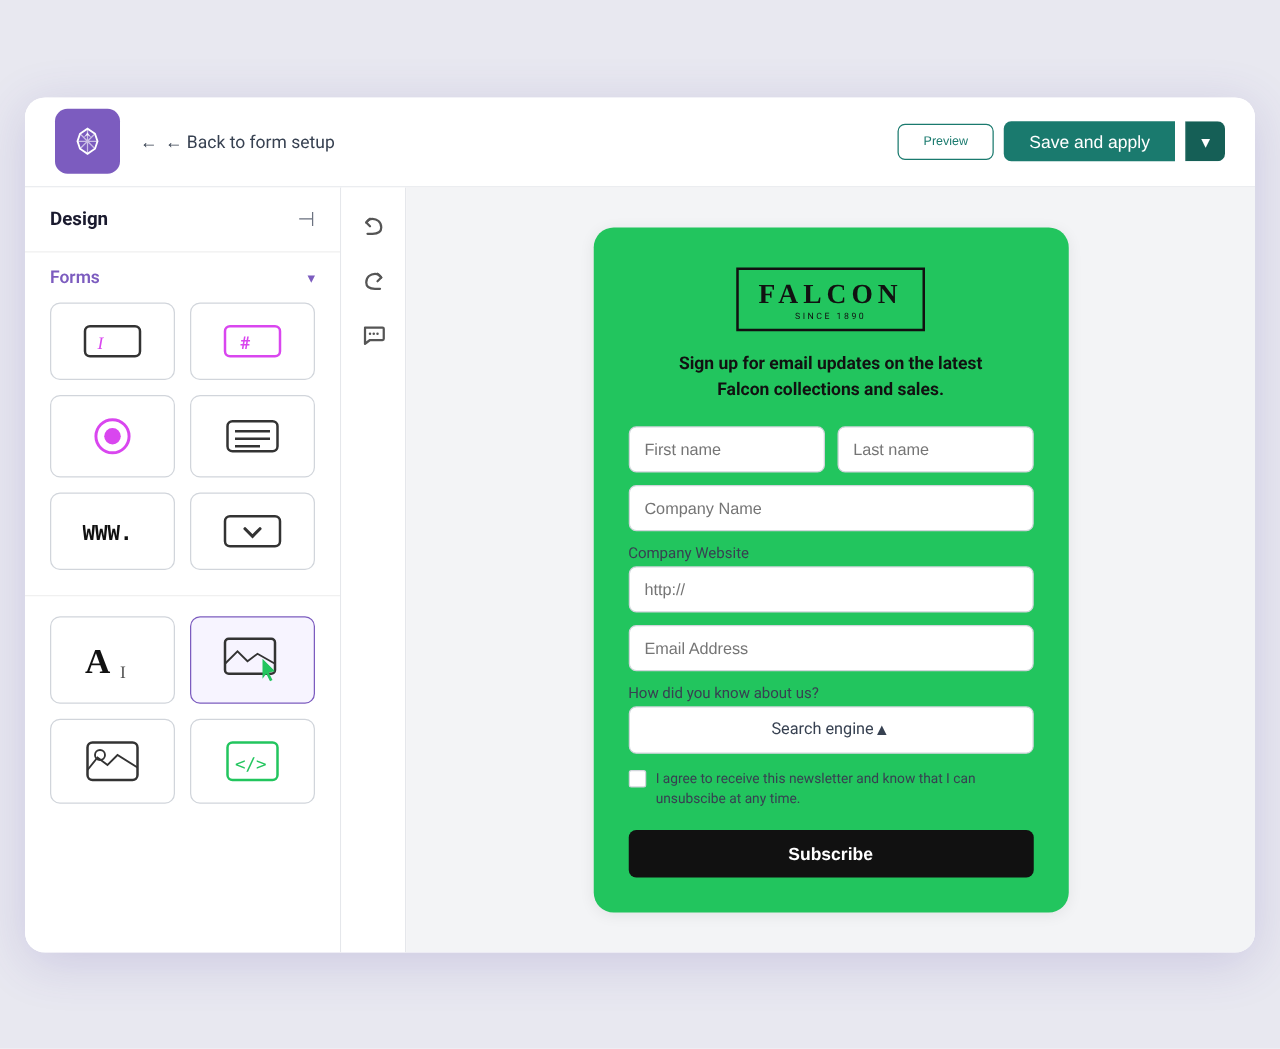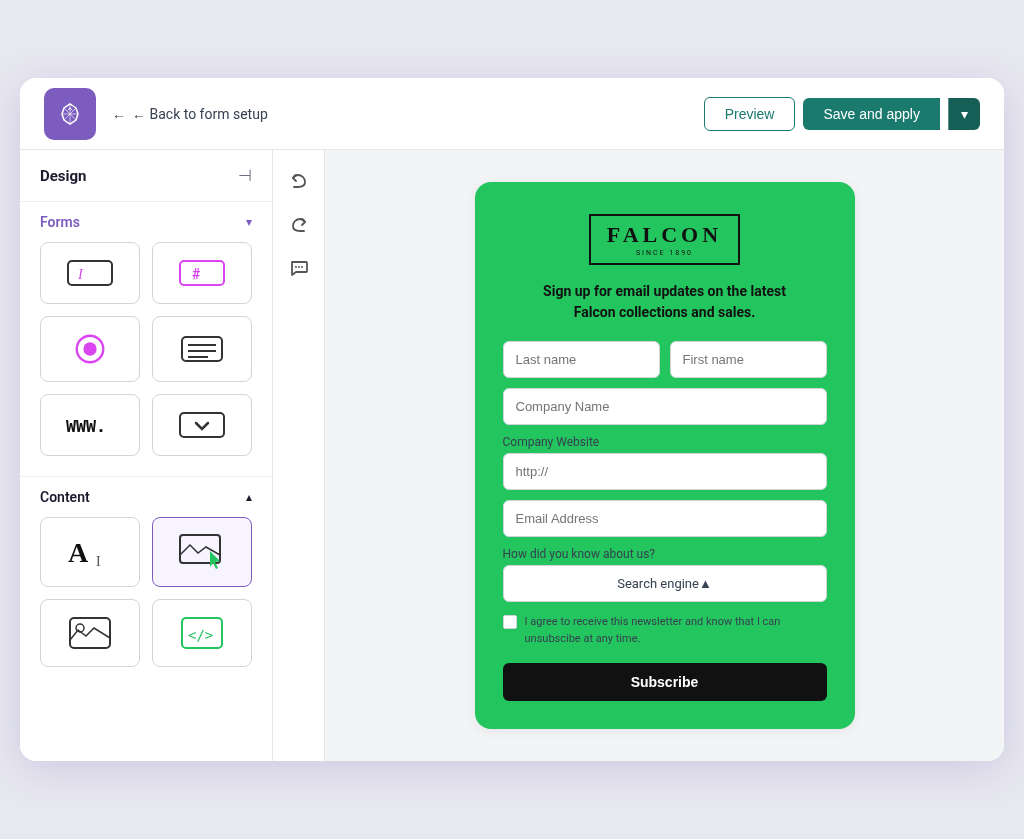--- a/index.html
+++ b/index.html
@@ -59,21 +59,21 @@
       display: flex;
       align-items: center;
       gap: 8px;
     }
     .btn-preview {
       border: 1.5px solid #1a7a6e;
       background: #fff;
       color: #1a7a6e;
       border-radius: 6px;
       padding: 8px 20px;
-      font-size: 14px;
+      font-size: 10px;
       font-weight: 500;
       cursor: pointer;
     }
     .btn-save {
       background: #1a7a6e;
       color: #fff;
       border: none;
       border-radius: 6px 0 0 6px;
       padding: 8px 20px;
       font-size: 14px;
@@ -451,24 +451,20 @@
           <div class="widget-item">
             <svg width="48" height="32" viewBox="0 0 48 32">
               <rect x="2" y="4" width="44" height="24" rx="4" fill="none" stroke="#333" stroke-width="2"></rect>
               <polyline points="18,14 24,20 30,14" fill="none" stroke="#333" stroke-width="2.5" stroke-linecap="round"></polyline>
             </svg>
           </div>
         </div>
       </div>
 
       <div class="sidebar-content-section">
-        <div class="sidebar-content-header">
-          <span class="sidebar-content-title">Content</span>
-          <span style="color:#1a1a2e; font-size:12px;">▴</span>
-        </div>
         <div class="content-widget-grid">
 
           <div class="content-widget-item">
             <svg width="48" height="40" viewBox="0 0 48 40">
               <text x="2" y="30" font-size="28" fill="#111" font-weight="900" font-family="serif">A</text>
               <text x="30" y="34" font-size="14" fill="#555" font-family="serif">I</text>
             </svg>
           </div>
 
           <div class="content-widget-item active">
@@ -529,22 +525,22 @@
             <span class="falcon-logo-text">FALCON</span>
             <span class="falcon-logo-sub">SINCE 1890</span>
           </div>
         </div>
 
         
         <p class="form-headline">Sign up for email updates on the latest<br>Falcon collections and sales.</p>
 
         
         <div class="form-row">
+          <input class="form-input" type="text" placeholder="First name" style="">
           <input class="form-input" type="text" placeholder="Last name" style="">
-          <input class="form-input" type="text" placeholder="First name" style="">
         </div>
 
         
         <div class="form-row">
           <input class="form-input" type="text" placeholder="Company Name" style="">
         </div>
 
         
         <div class="form-group">
           <label class="form-label">Company Website</label>

